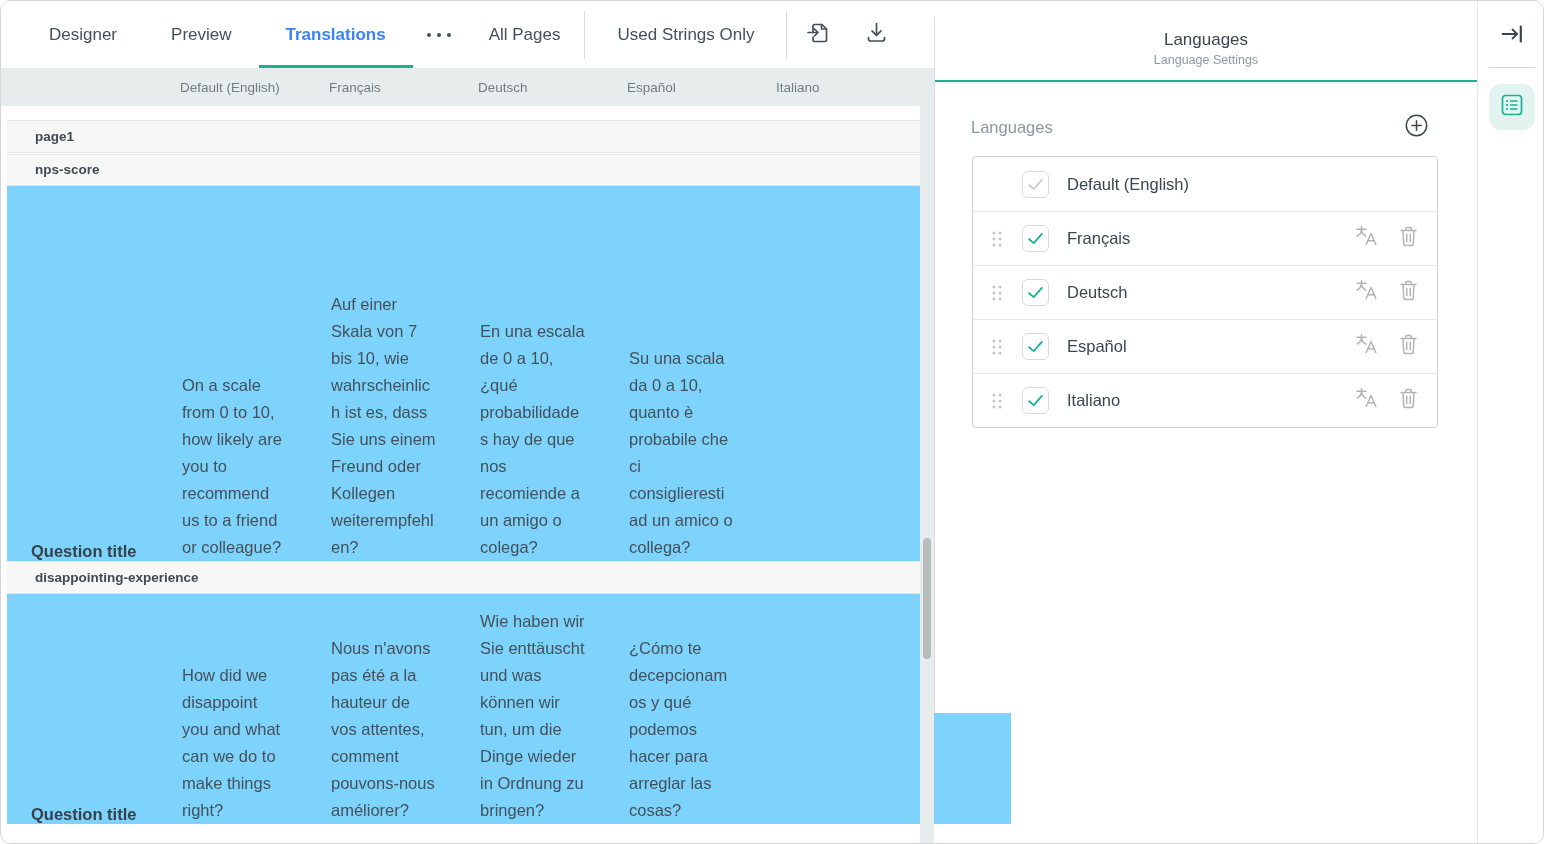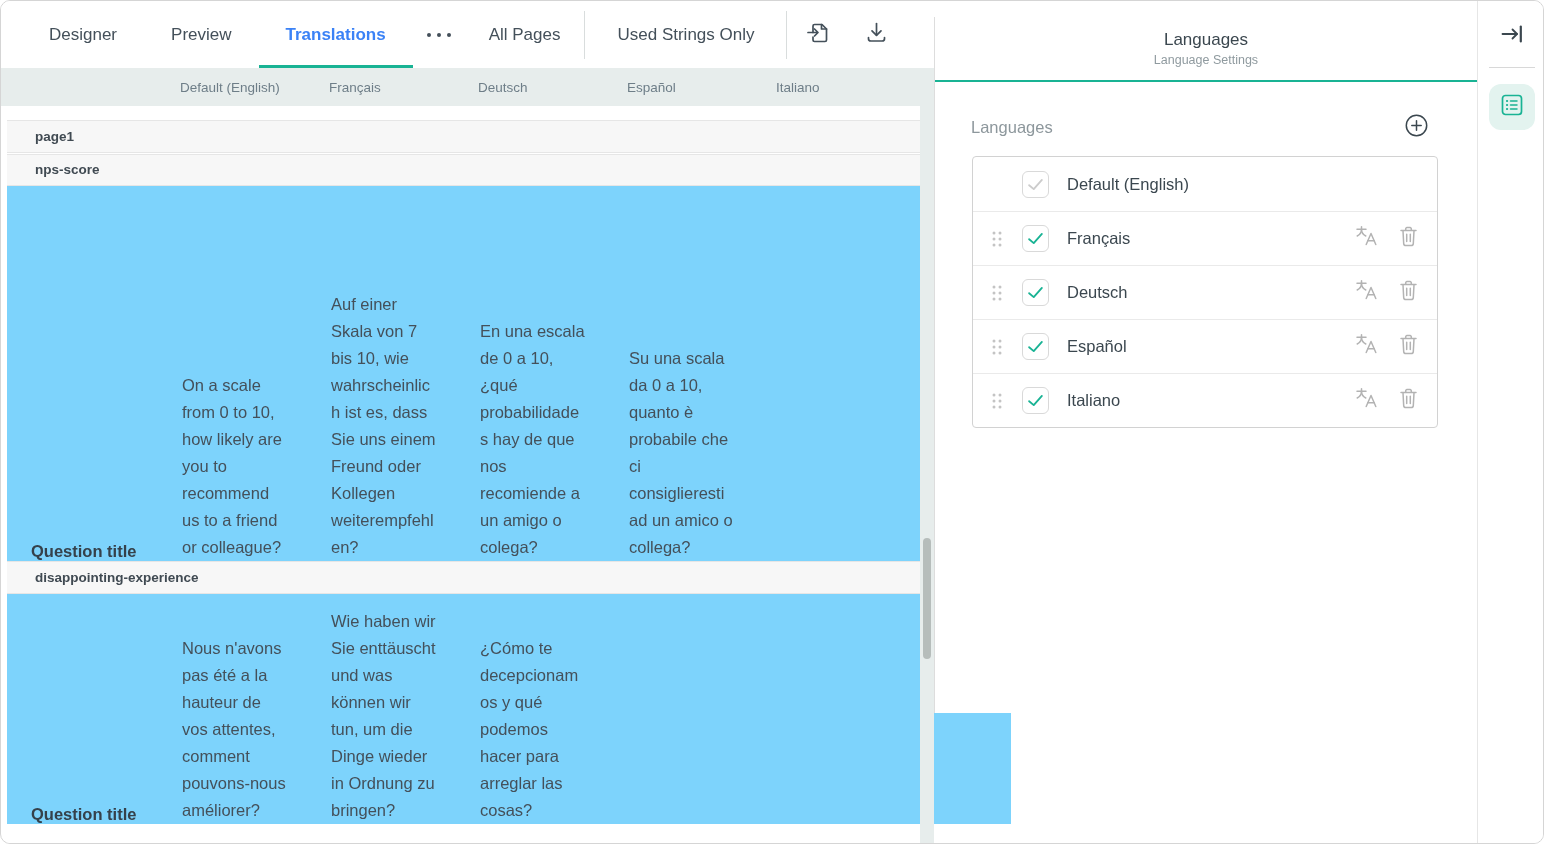--- a/index.html
+++ b/index.html
@@ -127,20 +127,21 @@
       <div class="cell">On a scale from 0 to 10, how likely are you to recommend us to a friend or colleague?</div>
       <div class="cell">Auf einer Skala von 7 bis 10, wie wahrscheinlich ist es, dass Sie uns einem Freund oder Kollegen weiterempfehlen?</div>
       <div class="cell">En una escala de 0 a 10, ¿qué probabilidades hay de que nos recomiende a un amigo o colega?</div>
       <div class="cell">Su una scala da 0 a 10, quanto è probabile che ci consiglieresti ad un amico o collega?</div>
     </div>
 
     <div class="group-row">disappointing-experience</div>
 
     <div class="trow">
       <div class="cell-label">Question title</div>
+      <div class="cell">How did we disappoint you and what can we do to make things right?</div>
       <div class="cell">Nous n'avons pas été a la hauteur de vos attentes, comment pouvons-nous améliorer?</div>
       <div class="cell">Wie haben wir Sie enttäuscht und was können wir tun, um die Dinge wieder in Ordnung zu bringen?</div>
       <div class="cell">¿Cómo te decepcionamos y qué podemos hacer para arreglar las cosas?</div>
     </div>
   </div>
 
   <div class="vtrack">
     <div class="vthumb"></div>
   </div>
 

